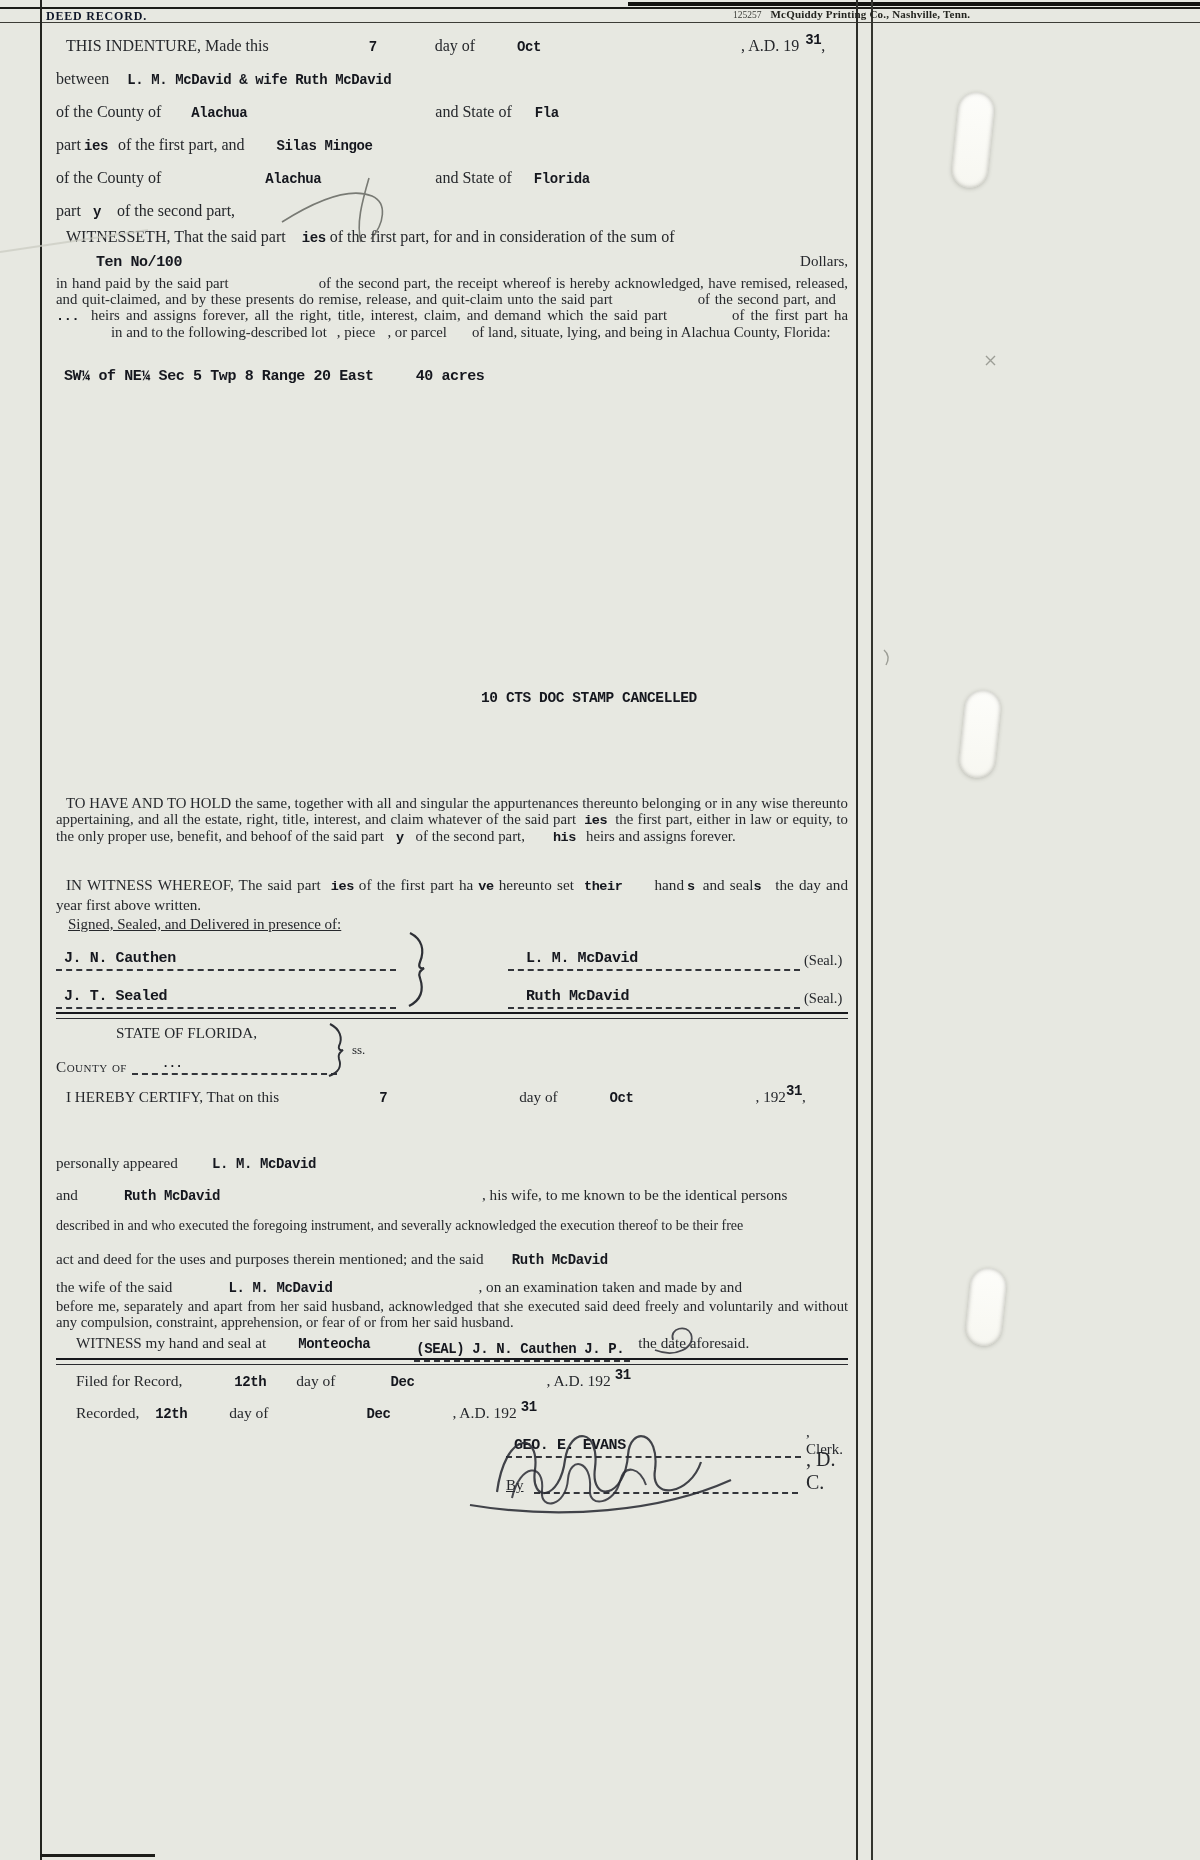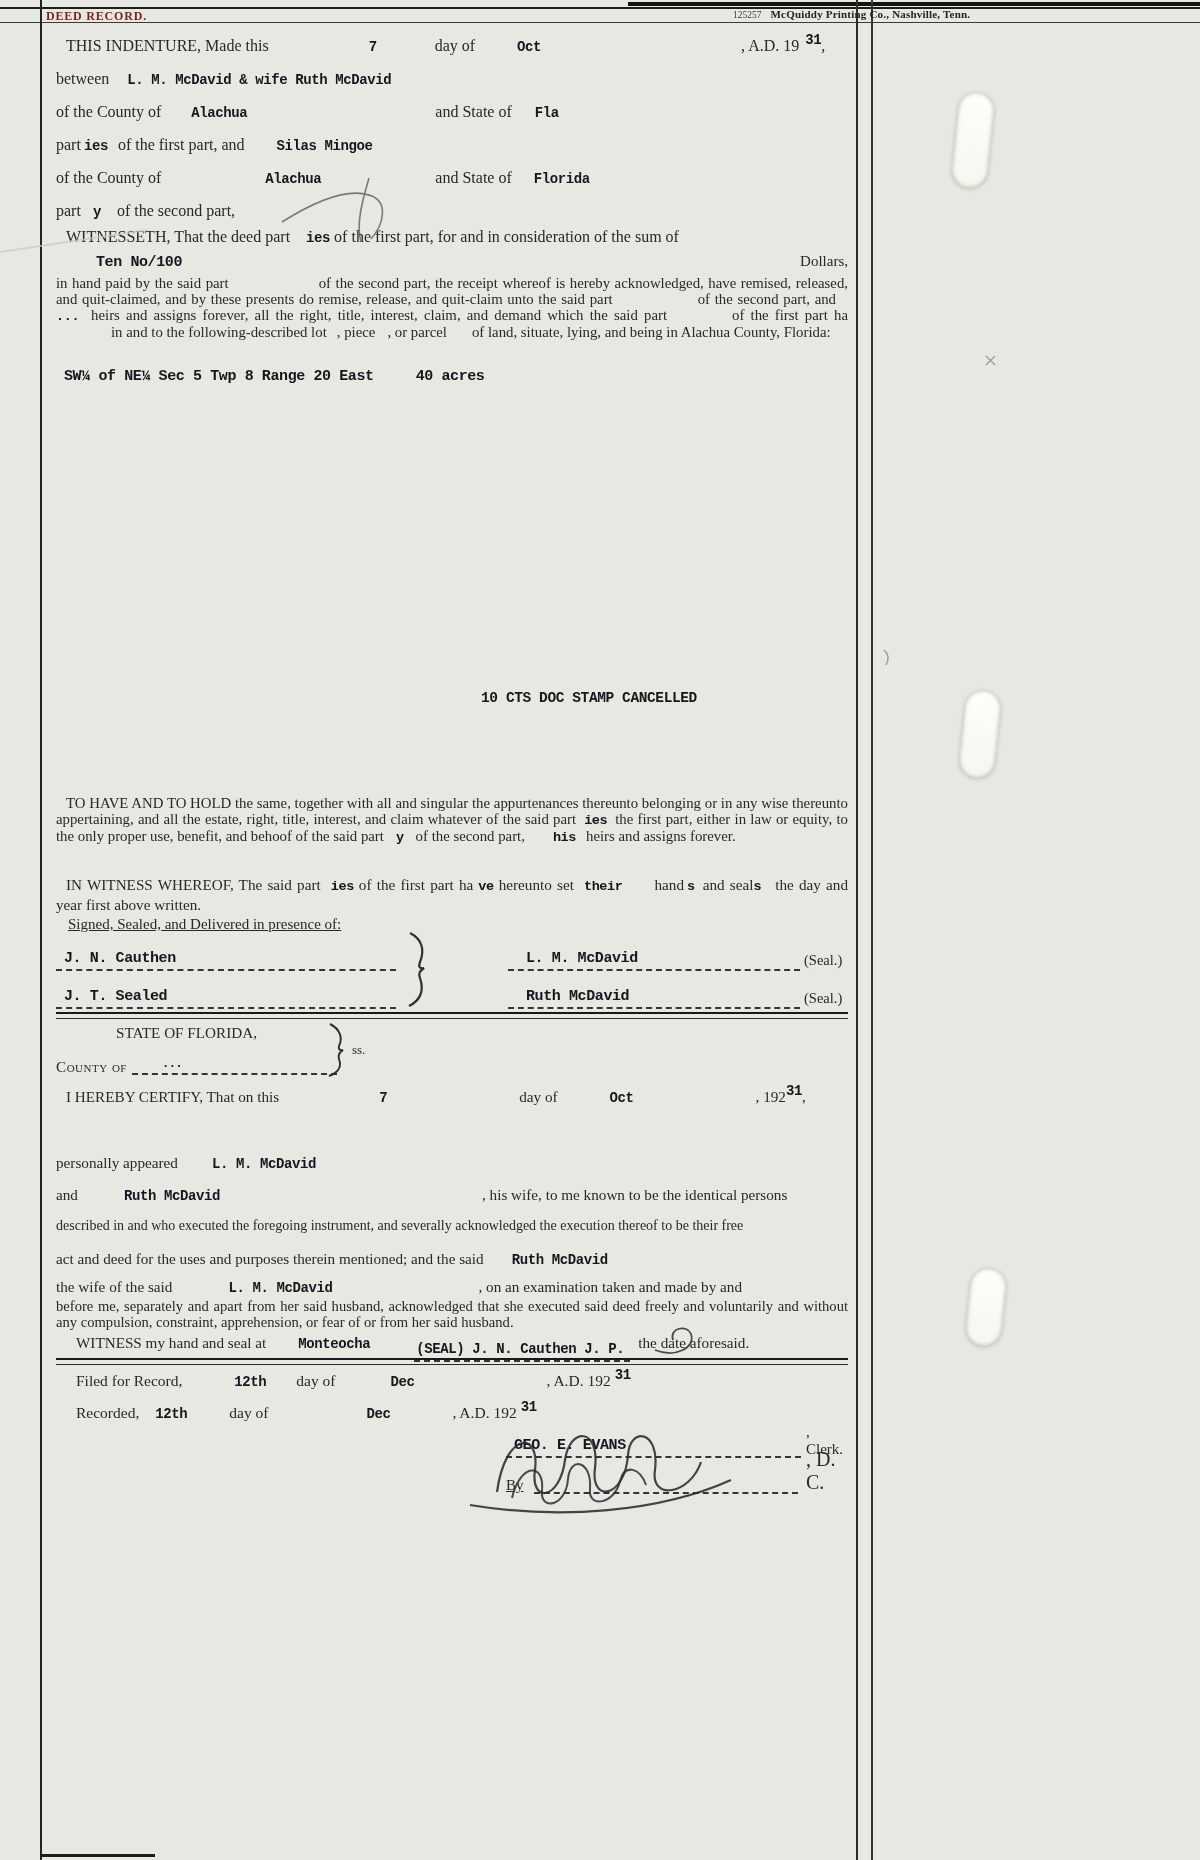--- a/index.html
+++ b/index.html
@@ -23,21 +23,21 @@
   .rule-left   { position:absolute; left:40px; top:0; bottom:0; width:2px; background:#23241f; }
   .rule-right-a{ position:absolute; left:856px; top:0; bottom:0; width:2px; background:#2c2d28; }
   .rule-right-b{ position:absolute; left:871px; top:0; bottom:0; width:1.5px; background:#34352f; }
   .topline1 { position:absolute; left:0; right:0; top:7px;  height:2px; background:#1c1c18; }
   .topline2 { position:absolute; left:0; right:0; top:22px; height:1.2px; background:#3c3c36; }
   .topbar-right { position:absolute; left:628px; right:0; top:2px; height:4px; background:#131310; }
   .bottom-tick { position:absolute; left:40px; top:1854px; width:115px; height:3px; background:#1d1d19; }
 
   .header-left {
     position:absolute; left:46px; top:9px;
-    font-size:12px; font-weight:bold; letter-spacing:.8px; color:#7f1d1d;
+    font-size:12px; font-weight:bold; letter-spacing:.8px; color:#0f172a;
   }
   .header-right { position:absolute; left:733px; top:8px; display:flex; align-items:baseline; gap:9px; }
   .header-right .num { font-size:9.5px; color:#3a3b36; }
   .header-right .printer { font-size:11px; font-weight:bold; letter-spacing:.2px; color:#23241f; }
 
   .sec { position:absolute; left:56px; width:792px; }
 
   .ln { position:relative; white-space:nowrap; font-size:16px; line-height:31px; }
   .ln26 { line-height:26px; }
   .fill { display:inline-block; }
@@ -137,21 +137,21 @@
     <div class="ln">
       <span class="printed">of the County of</span><span class="fill" style="width:104px"></span><span class="typed">Alachua</span><span class="fill" style="width:114px"></span><span class="printed">and State of</span><span class="fill" style="width:22px"></span><span class="typed">Florida</span>
     </div>
     <div class="ln">
       <span class="printed">part</span><span class="fill" style="width:12px"></span><span class="typed">y</span><span class="fill" style="width:16px"></span><span class="printed">of the second part,</span>
     </div>
   </div>
 
   <div class="sec" style="top:224px">
     <div class="ln ln26">
-      <span class="fill" style="width:10px"></span><span class="printed">WITNESSETH, That the deed part</span><span class="fill" style="width:16px"></span><span class="typed">ies</span><span class="fill" style="width:4px"></span><span class="printed">of the first part, for and in consideration of the sum of</span>
+      <span class="fill" style="width:10px"></span><span class="printed">WITNESSETH, That the said part</span><span class="fill" style="width:16px"></span><span class="typed">ies</span><span class="fill" style="width:4px"></span><span class="printed">of the first part, for and in consideration of the sum of</span>
     </div>
   </div>
 
   <div class="sec dollars-row" style="top:253px">
     <span class="typed typed15">Ten No/100</span>
     <span class="right printed">Dollars,</span>
   </div>
 
   <div class="sec para" style="top:276px; text-indent:0">
     <span class="printed">in hand paid by the said part</span><span class="fill" style="width:90px"></span><span class="printed">of the second part, the receipt whereof is hereby acknowledged, have remised, released, and quit-claimed, and by these presents do remise, release, and quit-claim unto the said part</span><span class="fill" style="width:85px"></span><span class="printed">of the second part, and</span><span class="fill" style="width:12px"></span><span class="typed">...</span><span class="fill" style="width:12px"></span><span class="printed">heirs and assigns forever, all the right, title, interest, claim, and demand which the said part</span><span class="fill" style="width:65px"></span><span class="printed">of the first part ha</span><span class="fill" style="width:55px"></span><span class="printed">in and to the following-described lot</span><span class="fill" style="width:10px"></span><span class="printed">, piece</span><span class="fill" style="width:12px"></span><span class="printed">, or parcel</span><span class="fill" style="width:25px"></span><span class="printed">of land, situate, lying, and being in Alachua County, Florida:</span>

